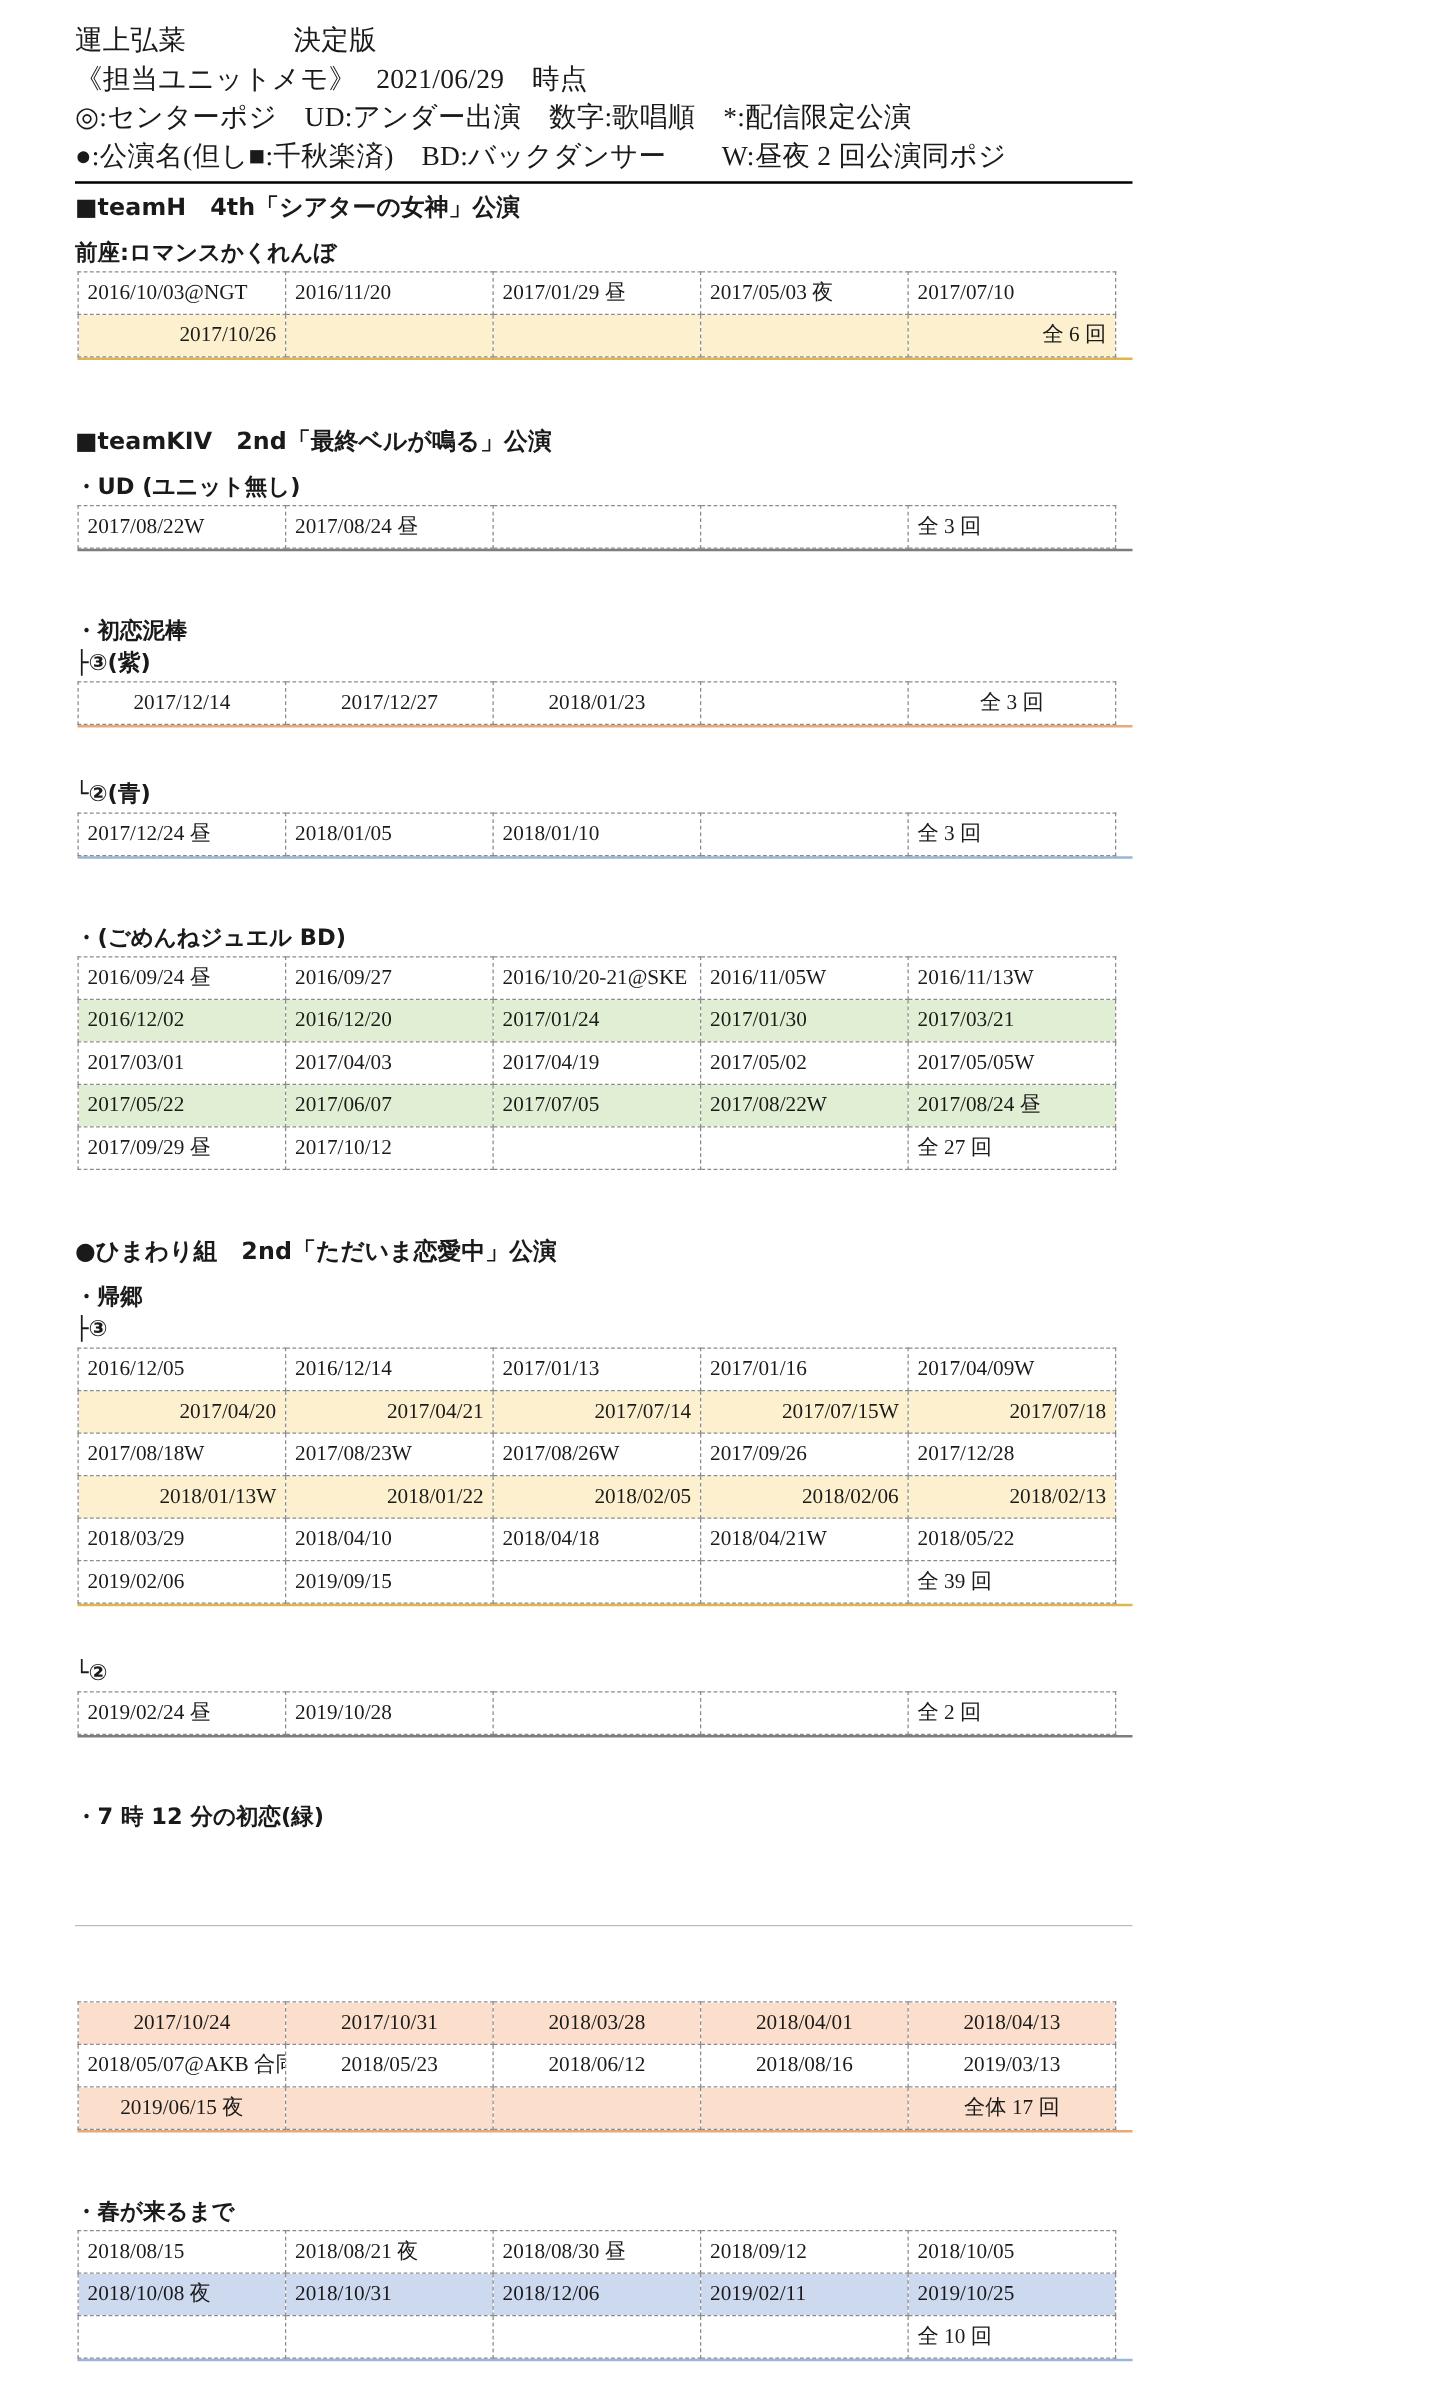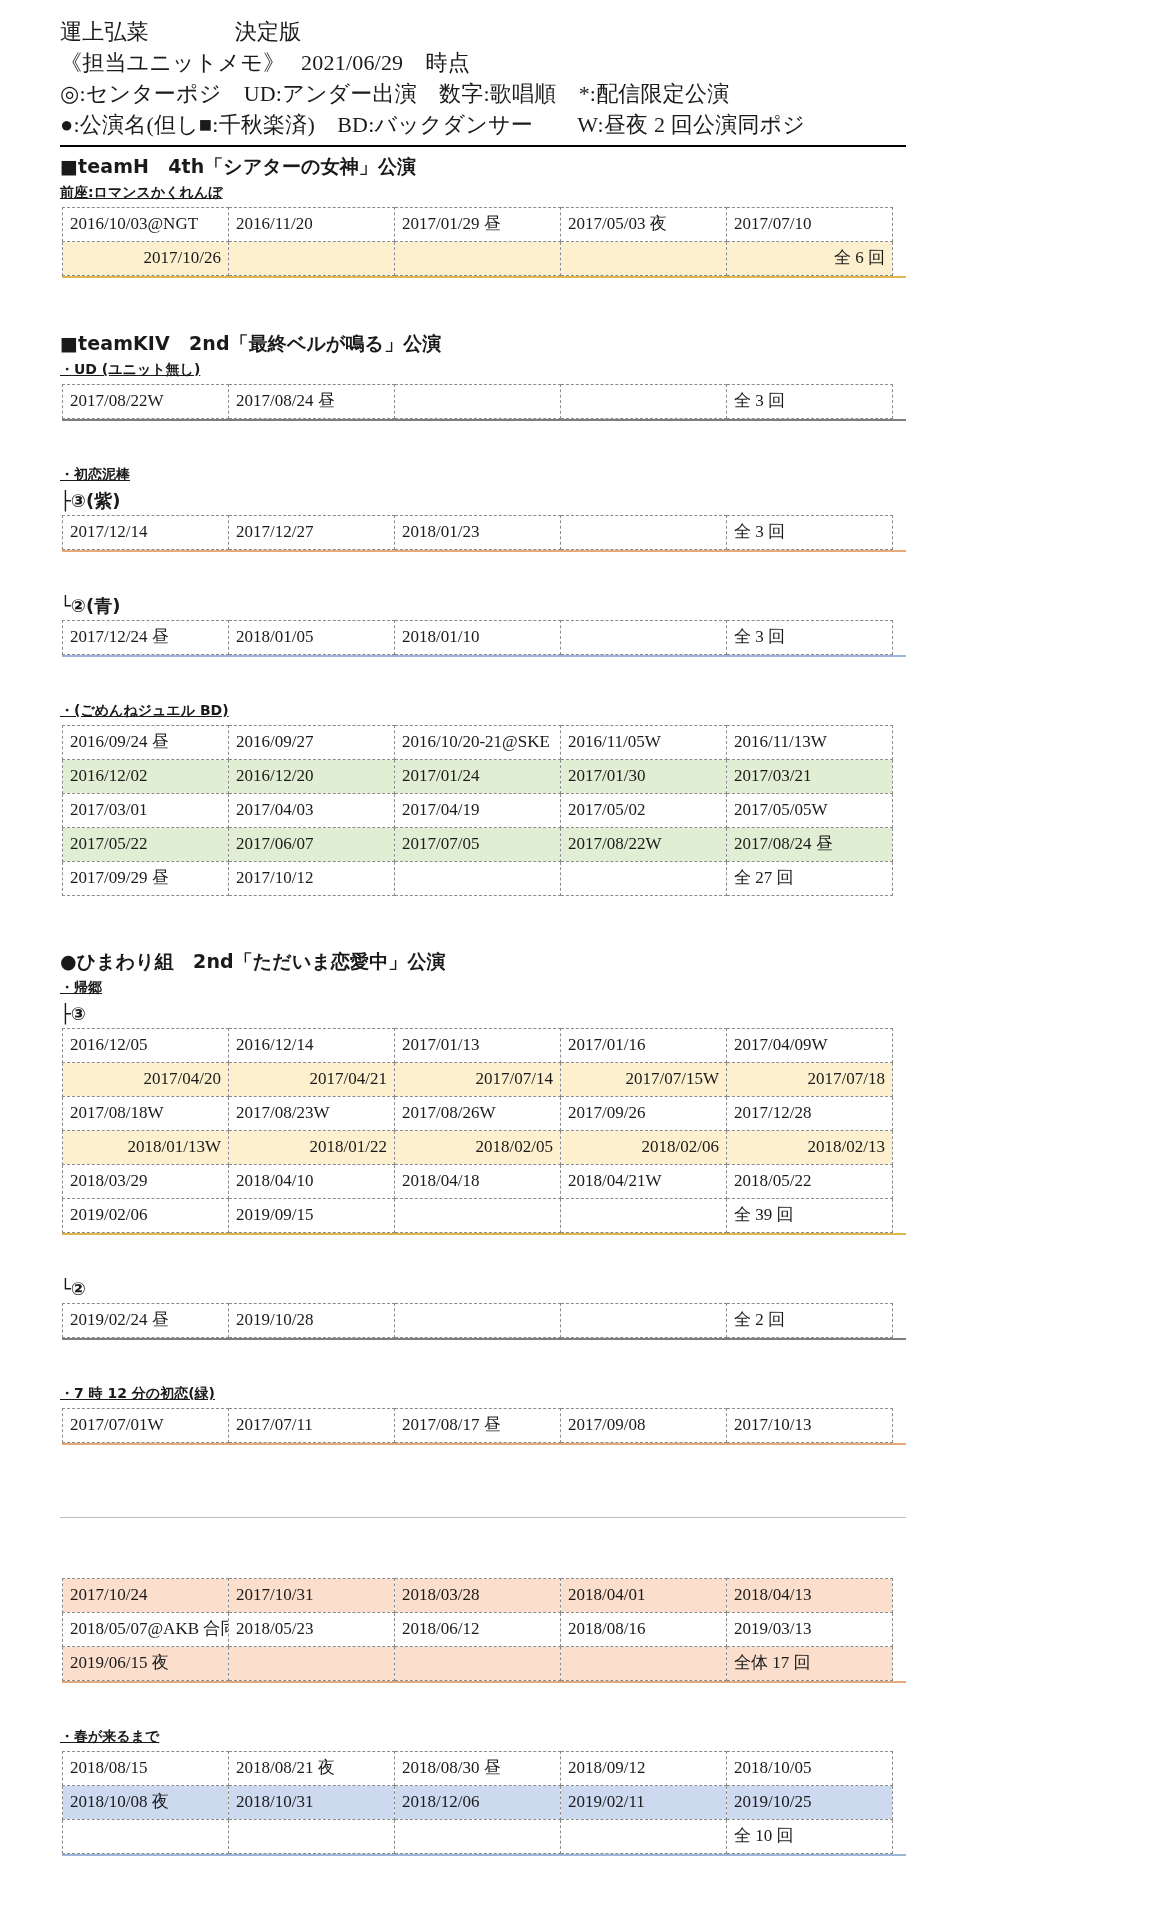--- a/index.html
+++ b/index.html
@@ -50,25 +50,24 @@
     font-size: 19px;
     line-height: 26px;
     letter-spacing: 0.1px;
     margin: 2px 0 1px 0;
     white-space: pre;
   }
   .sec-title.spaced { margin-top: 26px; }
   .sub-title {
     font-family: "DejaVu Sans", "Liberation Sans", sans-serif;
     font-weight: bold;
-    font-size: 14px;
+    font-size: 18px;
     line-height: 25px;
-    margin: 1px 0 2px 0;
+    margin: 11px 0 2px 0;
     white-space: pre;
-    text-decoration: underline;
   }
   .branch {
     font-family: "DejaVu Sans", "Liberation Sans", sans-serif;
     font-weight: bold;
     font-size: 18px;
     line-height: 24px;
     margin: 2px 0 2px 0;
     white-space: pre;
   }
 
@@ -96,21 +95,21 @@
     overflow: hidden;
     font-size: 17px;
     line-height: 22px;
   }
   td.small { font-size: 14px; }
 
   
   .acc-yellow td { border-color: #e0b64a; border-style: solid; border-width: 1px; }
   .acc-yellow tr.plain td { border-style: dashed; border-color: #8b8b8b; }
   .acc-grey   td { border-color: #8b8b8b; }
-  .acc-orange td { border-color: #e6a97c; border-style: solid; }
+  .acc-orange td { border-color: #e6a97c; border-style: solid; text-align: center; }
   .acc-orange tr.plain td { border-style: dashed; border-color: #8b8b8b; }
   .acc-blue   td { border-color: #9bb4d9; border-style: solid; }
   .acc-blue tr.plain td { border-style: dashed; border-color: #8b8b8b; }
   .acc-green  td { border-color: #b9d4a3; border-style: solid; }
   .acc-green tr.plain td { border-style: dashed; border-color: #8b8b8b; }
 
   
   .uline-grey  { border-bottom: 2px solid #7d7d7d; }
   .uline-orange{ border-bottom: 2px solid #e6a97c; }
   .uline-blue  { border-bottom: 2px solid #9bb4d9; }
@@ -377,40 +376,20 @@
               <td></td>
               <td></td>
               <td>全 2 回</td>
             </tr>
           </tbody>
         </table>
       </div>
       <div class="gap-block"></div>
       <div class="gap-block sm"></div>
       <div class="sub-title">・7 時 12 分の初恋(緑)</div>
-      <div class="table-wrap uline-orange">
-        <table class="grid acc-orange">
-          <colgroup>
-            <col class="c0">
-            <col class="c1">
-            <col class="c2">
-            <col class="c3">
-            <col class="c4">
-          </colgroup>
-          <tbody>
-            <tr class="fill-none plain">
-              <td>2017/07/01W</td>
-              <td>2017/07/11</td>
-              <td>2017/08/17 昼</td>
-              <td>2017/09/08</td>
-              <td>2017/10/13</td>
-            </tr>
-          </tbody>
-        </table>
-      </div>
       <div class="gap-block"></div>
     </div>
 
   <hr class="divider">
 
   <div id="sections-bottom">
       <div class="table-wrap uline-orange">
         <table class="grid acc-orange">
           <colgroup>
             <col class="c0">

